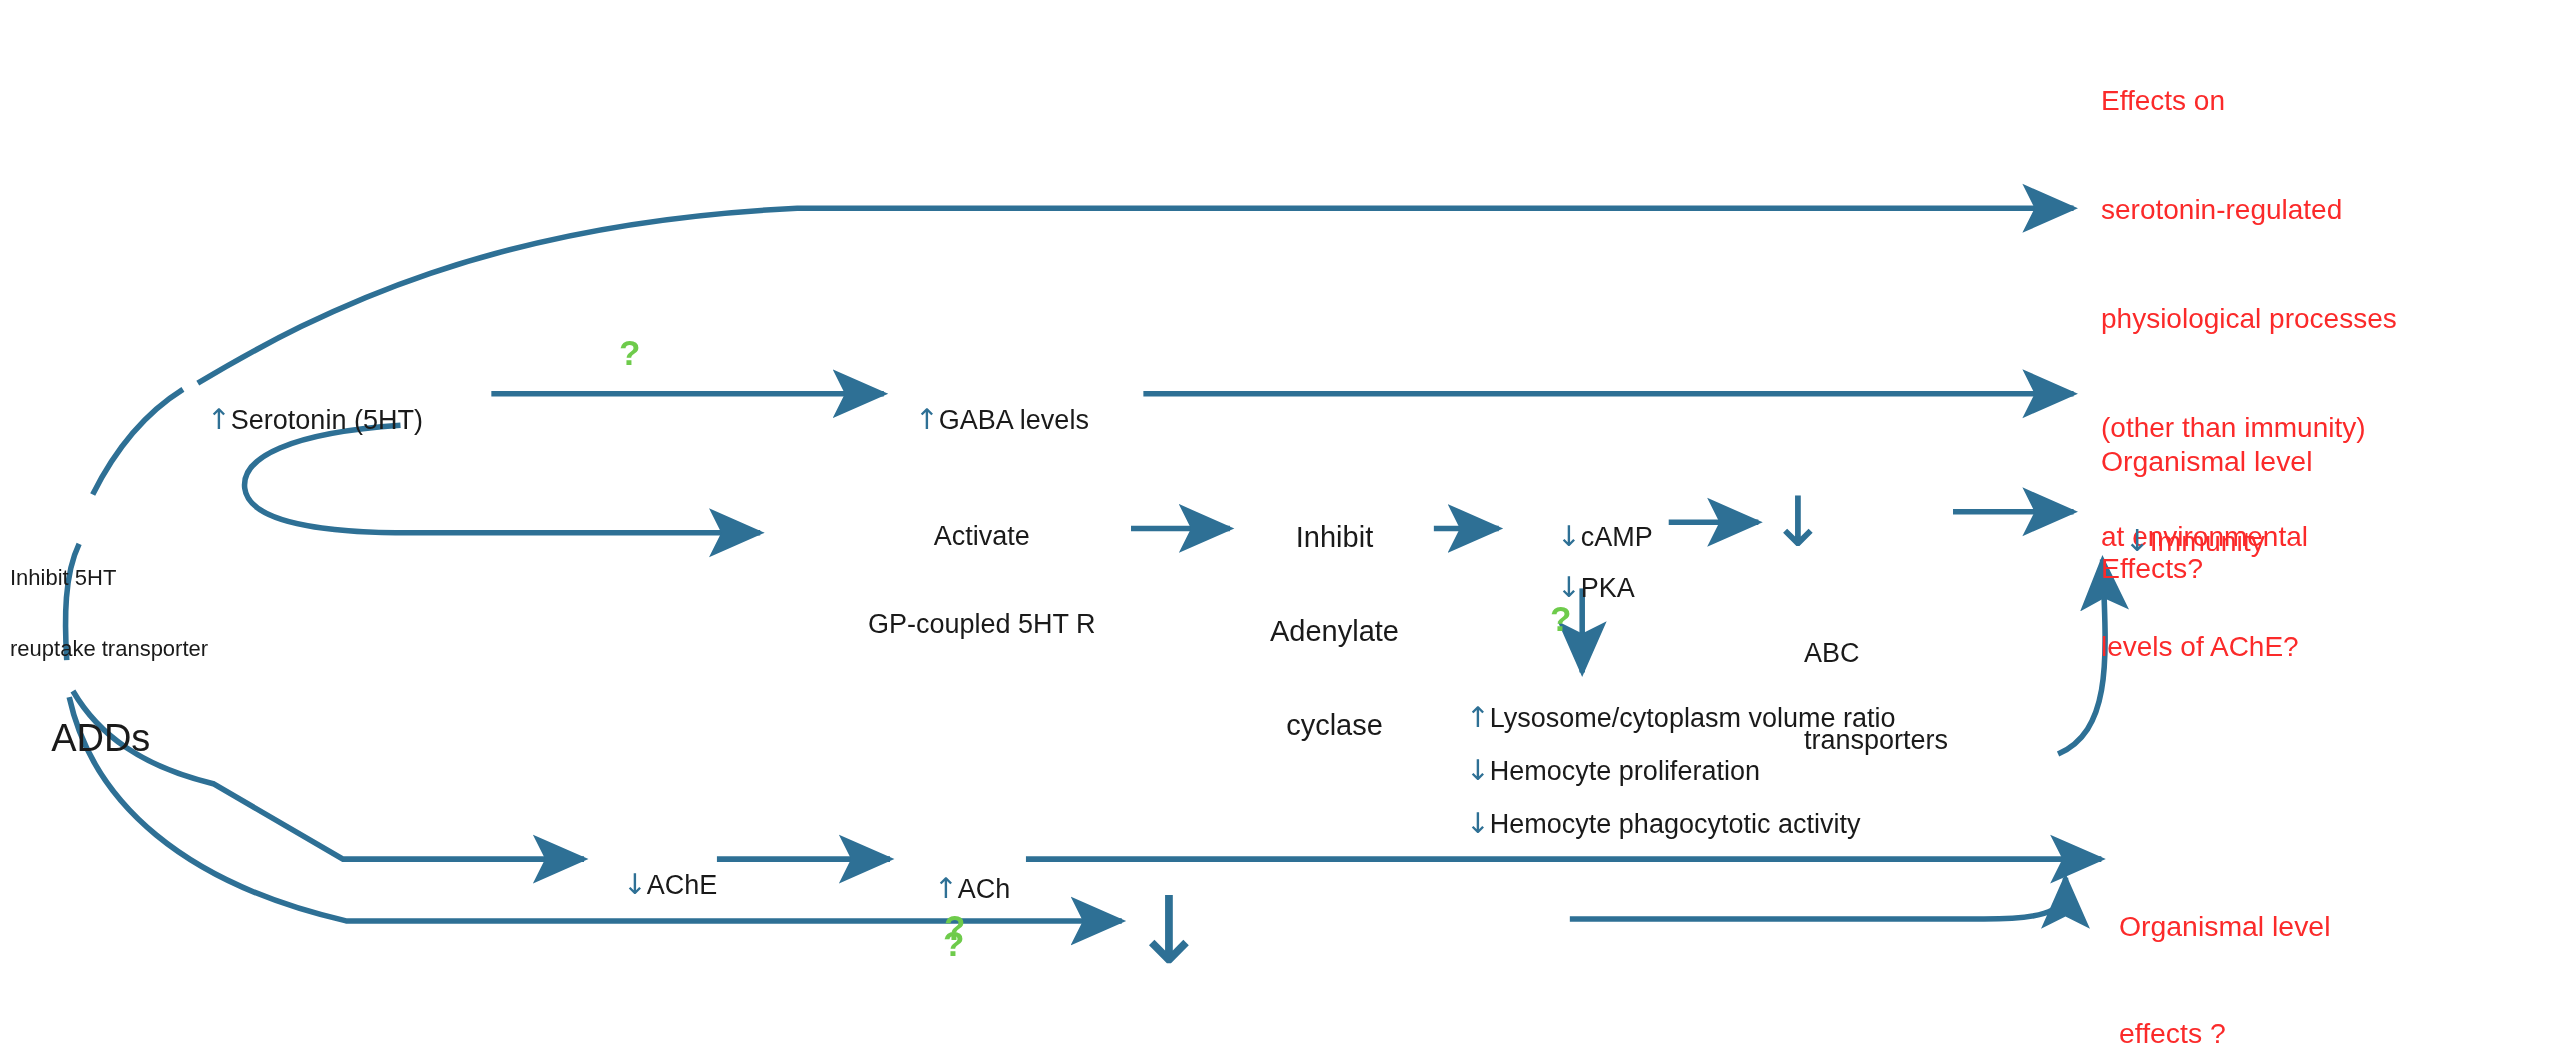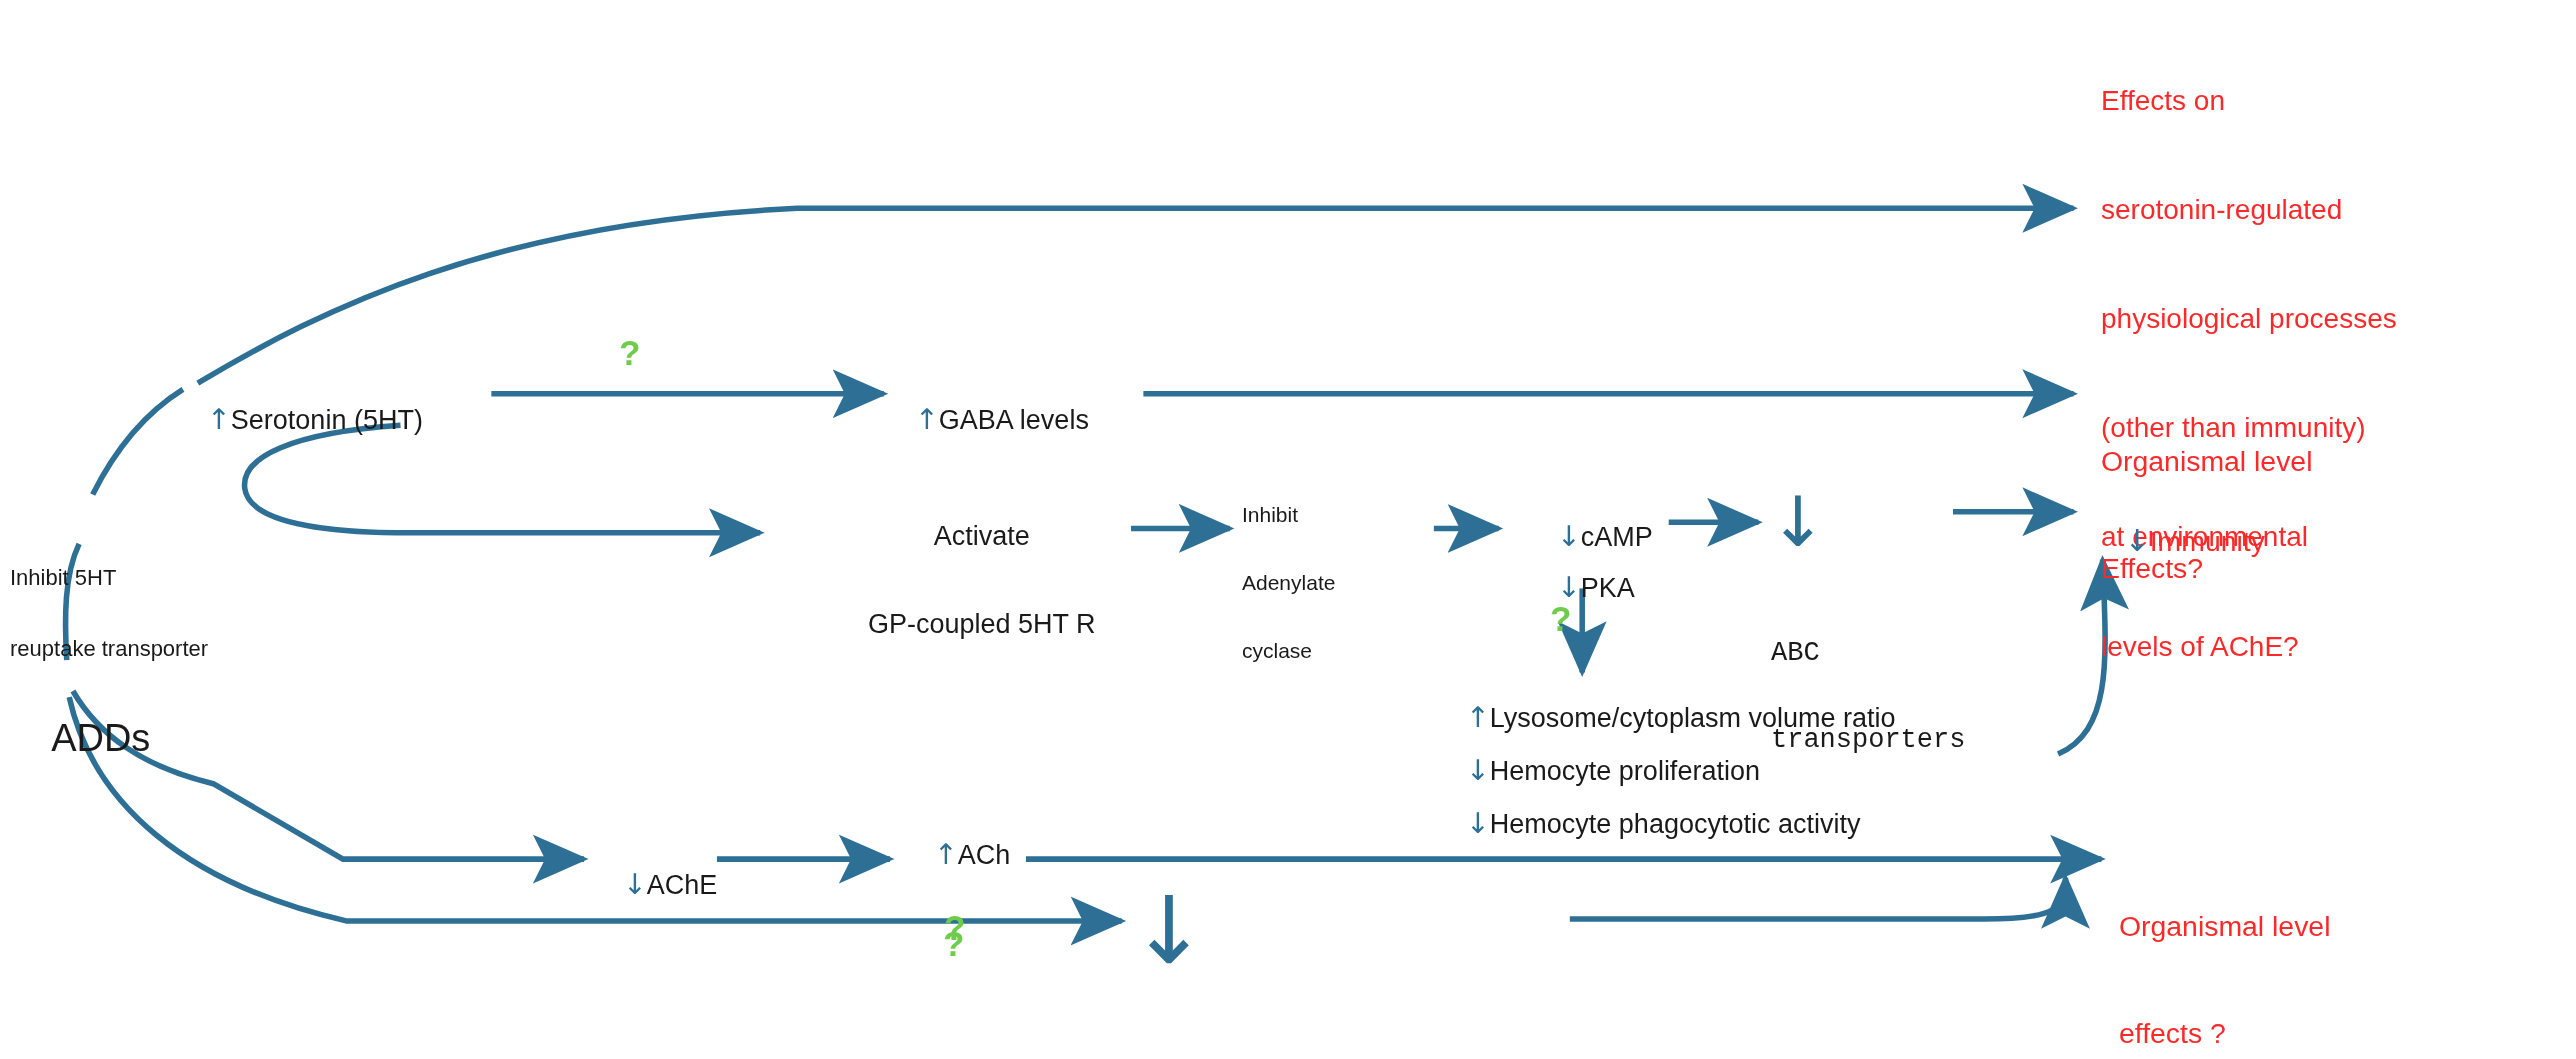--- a/index.html
+++ b/index.html
@@ -109,37 +109,37 @@
 
   <div class="node" style="left:885px; top:376px; font-size:27px;">
     <span style="color:#2e7095; font-family:'DejaVu Sans',sans-serif; font-size:28.4px;">↑</span><span>GABA levels</span>
   </div>
 
   <div class="node" style="left:868px; top:464px; font-size:27px; text-align:center;">
     <div>Activate</div>
     <div>GP-coupled 5HT R</div>
   </div>
 
-  <div class="node" style="left:1242px; top:459px; font-size:21px; width:185px;">
+  <div class="node" style="left:1242px; top:459px; font-size:29px; text-align:center; width:185px;">
     <div>Inhibit</div>
     <div>Adenylate</div>
     <div>cyclase</div>
   </div>
 
   <div class="node" style="left:1527px; top:493px; font-size:27px;">
     <span style="color:#2e7095; font-family:'DejaVu Sans',sans-serif; font-size:28.4px;">↓</span><span>cAMP</span>
   </div>
 
   <div class="node" style="left:1527px; top:544px; font-size:27px;">
     <span style="color:#2e7095; font-family:'DejaVu Sans',sans-serif; font-size:28.4px;">↓</span><span>PKA</span>
   </div>
 
   <div class="node" style="left:1769px; top:493px; font-size:27px;">
     <span style="position:absolute; left:0; top:1.2px; color:#2e7095; font-family:'DejaVu Sans',sans-serif; font-size:69px; line-height:0.82;">↓</span>
-    <div style="margin-left:2px;font-family:Liberation Mono, monospace;">
+    <div style="margin-left:35px;">
       <div>ABC</div>
       <div>transporters</div>
     </div>
   </div>
 
   <div class="node" style="left:1436px; top:674px; font-size:27px;text-align:center;">
     <span style="color:#2e7095; font-family:'DejaVu Sans',sans-serif; font-size:28.4px;">↑</span><span>Lysosome/cytoplasm volume ratio</span>
   </div>
 
   <div class="node" style="left:1436px; top:727px; font-size:27px;">
@@ -147,21 +147,21 @@
   </div>
 
   <div class="node" style="left:1436px; top:780px; font-size:27px;">
     <span style="color:#2e7095; font-family:'DejaVu Sans',sans-serif; font-size:28.4px;">↓</span><span>Hemocyte phagocytotic activity</span>
   </div>
 
   <div class="node" style="left:593px; top:841px; font-size:27px;">
     <span style="color:#2e7095; font-family:'DejaVu Sans',sans-serif; font-size:28.4px;">↓</span><span>AChE</span>
   </div>
 
-  <div class="node" style="left:904px; top:811px; font-size:27px;">
+  <div class="node" style="left:904px; top:845px; font-size:27px;">
     <span style="color:#2e7095; font-family:'DejaVu Sans',sans-serif; font-size:28.4px;">↑</span><span>ACh</span>
   </div>
 
   <div class="node serif" style="left:1130px; top:897px; font-size:28.4px; line-height:1.18;">
     <span style="position:absolute; left:0; top:0; color:#2e7095; font-family:'DejaVu Sans',sans-serif; font-size:93px; line-height:0.74;">↓</span>
     <div style="margin-left:22px;">
       
       
     </div>
   </div>

